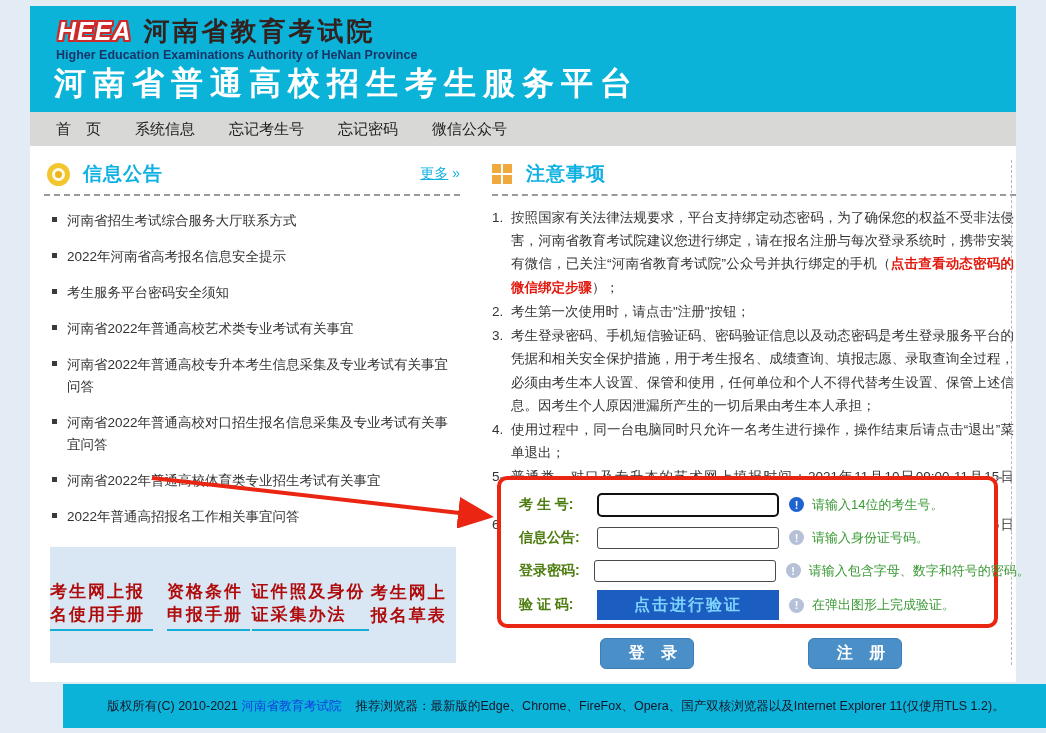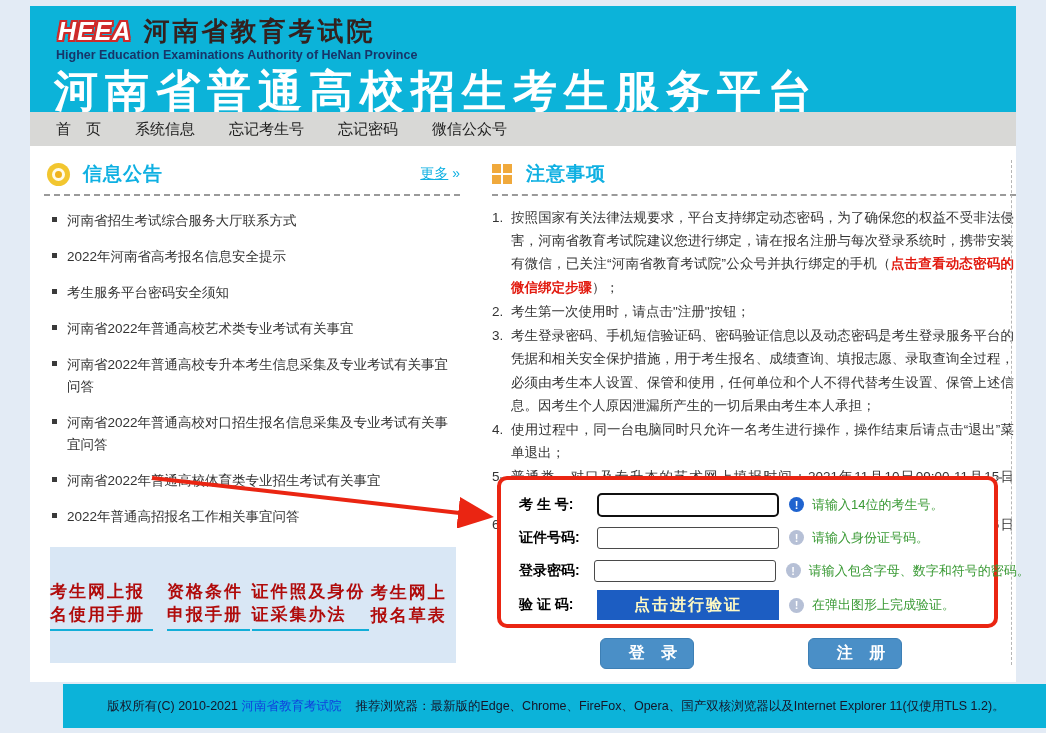--- a/index.html
+++ b/index.html
@@ -8,21 +8,21 @@
   .page { position:absolute; left:0; top:0; width:1046px; height:733px; }
 
   
   .header { position:absolute; left:30px; top:6px; width:986px; height:108px; background:#0cb3d9; }
   .logo-row { position:absolute; left:24px; top:8px; height:34px; display:flex; align-items:center; }
   .logo-badge { font-size:25px; font-weight:bold; font-style:italic; color:#fff; letter-spacing:1px;
     text-shadow:-2px -2px 0 #cf2a2a,2px -2px 0 #cf2a2a,-2px 2px 0 #cf2a2a,2px 2px 0 #cf2a2a,0 2px 0 #cf2a2a,2px 0 0 #cf2a2a,0 -2px 0 #cf2a2a,-2px 0 0 #cf2a2a;
     padding:0 4px; }
   .org-name { font-size:26px; font-weight:bold; color:#33211f; letter-spacing:3px; margin-left:8px; }
   .org-en { position:absolute; left:26px; top:42px; font-size:12.5px; font-weight:bold; color:#173569; }
-  .site-title { position:absolute; left:24px; top:56px; font-size:44px; font-weight:bold; color:#ffffff; letter-spacing:7px; }
+  .site-title { position:absolute; left:24px; top:56px; font-size:32px; font-weight:bold; color:#ffffff; letter-spacing:7px; }
 
   
   .nav { position:absolute; left:30px; top:112px; width:986px; height:34px; background:#d8d8d6; display:flex; align-items:center; padding-left:26px; }
   .nav-item { font-size:15px; color:#1d1d1d; margin-right:34px; cursor:pointer; white-space:pre; }
 
   
   .content { position:absolute; left:30px; top:146px; width:986px; height:536px; background:#ffffff; }
 
   
   .left-col { position:absolute; left:44px; top:158px; width:416px; }
@@ -53,24 +53,24 @@
   .notice-list { list-style:none; margin-top:10px; counter-reset:note; width:522px; }
   .notice-list li { position:relative; counter-increment:note; padding-left:19px; font-size:13.5px; color:#333; line-height:1.72; margin-bottom:1px; text-align:justify; }
   .notice-list li::before { content:counter(note) "."; position:absolute; left:0; top:0; }
   .red-inline { color:#e21b10; font-weight:bold; cursor:pointer; }
 
   
   .form-dash { position:absolute; left:500px; top:477px; width:512px; border-top:2px dashed #9a9a9a; z-index:1; }
   .login-box { position:absolute; left:497px; top:476px; width:501px; height:152px; border:4px solid #ea2512; border-radius:10px; background:#fff; z-index:2; padding:11px 0 0 18px; }
   .form-row { display:flex; align-items:center; height:27px; margin-bottom:6px; }
   .form-row.vrow { height:30px; }
-  .form-label { width:64px; font-size:14px; font-weight:bold; color:#000000; white-space:pre; }
+  .form-label { width:64px; font-size:14px; font-weight:bold; color:#4d7c0f; white-space:pre; }
   .form-input { width:182px; height:22px; margin-left:14px; border:1px solid #4a4a4a; border-radius:3px; outline:none; font-size:13px; padding:0 4px; }
   .form-input.strong { border:2px solid #101010; border-radius:5px; height:24px; }
-  .verify-btn { width:182px; height:30px; margin-left:14px; background:#1c5dc2; color:#fef9c3; font-size:16px; font-weight:bold; border:none; letter-spacing:2px; cursor:pointer; font-family:inherit; }
+  .verify-btn { width:182px; height:30px; margin-left:14px; background:#1c5dc2; color:#7dd3fc; font-size:16px; font-weight:bold; border:none; letter-spacing:2px; cursor:pointer; font-family:inherit; }
   .hint-icon { width:15px; height:15px; border-radius:50%; margin-left:10px; color:#fff; font-size:11px; font-weight:bold; display:flex; align-items:center; justify-content:center; flex:none; }
   .hint-icon.blue { background:#1f63cf; }
   .hint-icon.gray { background:#b6c0d6; }
   .hint-text { font-size:13px; color:#3a9a35; margin-left:8px; white-space:nowrap; }
 
   .action-btn { position:absolute; width:94px; height:31px; background:#4a8fc7; border:1px solid #3d7fb5; border-radius:6px; color:#fff; font-size:16px; font-weight:bold; letter-spacing:6px; cursor:pointer; font-family:inherit; text-indent:6px;padding-left:12px; }
   .btn-login { left:600px; top:638px; }
   .btn-register { left:808px; top:638px; }
 
   
@@ -169,21 +169,21 @@
   <div class="form-dash"></div>
 
   <div class="login-box">
     <div class="form-row">
       <span class="form-label">考 生 号:</span>
       <input class="form-input strong" type="text" style="">
       <span class="hint-icon blue">!</span>
       <span class="hint-text">请输入14位的考生号。</span>
     </div>
     <div class="form-row">
-      <span class="form-label">证件号码:</span>
+      <span class="form-label">信息公告:</span>
       <input class="form-input" type="text" style="">
       <span class="hint-icon gray">!</span>
       <span class="hint-text">请输入身份证号码。</span>
     </div>
     <div class="form-row">
       <span class="form-label">登录密码:</span>
       <input class="form-input" type="password" style="">
       <span class="hint-icon gray">!</span>
       <span class="hint-text">请输入包含字母、数字和符号的密码。</span>
     </div>

